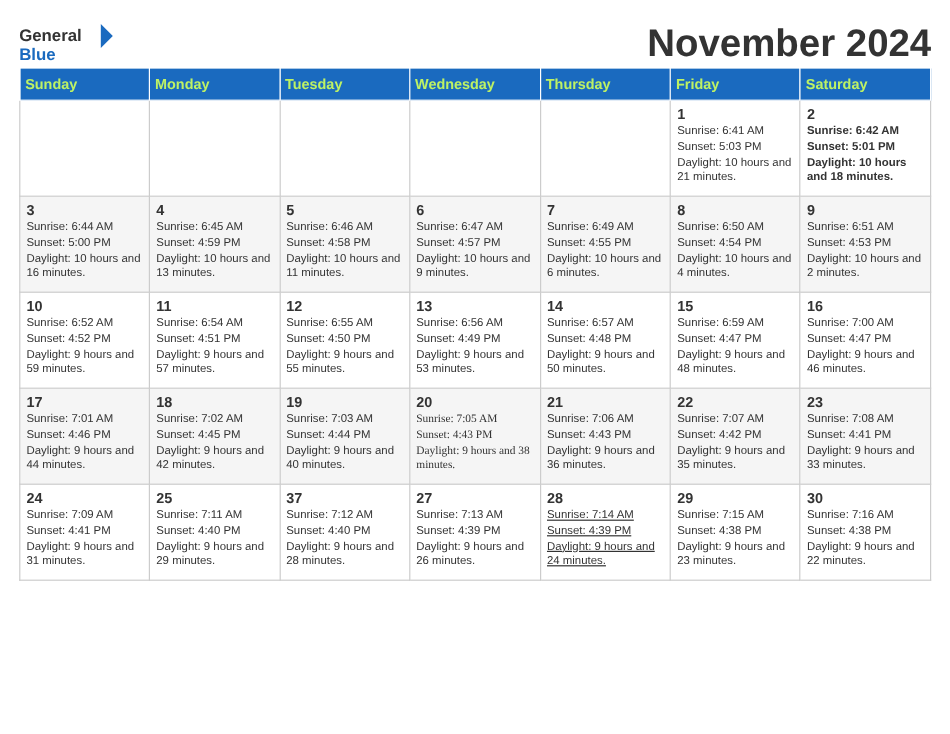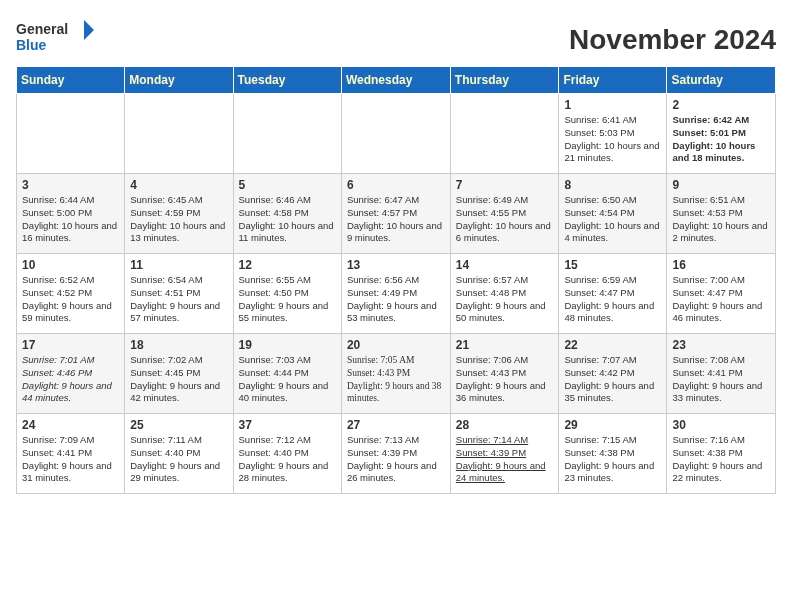--- a/index.html
+++ b/index.html
@@ -6,47 +6,46 @@
     body {
       font-family: Arial, sans-serif;
       background: #fff;
       width: 792px;
       min-height: 612px;
       padding: 16px;
     }
     .header-area {
       display: flex;
       justify-content: space-between;
-      align-items: flex-end;
-      margin-bottom: 10px;
+      align-items: center;
     }
     .logo {
       display: flex;
       align-items: center;
       gap: 4px;
     }
     .title-area {
       text-align: right;
     }
     .calendar-title {
-      font-size: 28px;
+      font-size: 32px;
       font-weight: bold;
       color: #333;
     }
     .calendar-subtitle {
       font-size: 14px;
       color: #555;
     }
     .calendar {
       width: 100%;
       border-collapse: collapse;
     }
     .calendar th {
       background: #1a6abf;
-      color: #fef9c3;
+      color: #bef264;
       font-size: 12px;
       font-weight: bold;
       padding: 6px 4px;
       text-align: left;
       border: 1px solid #fff;
     }
     .calendar td {
       border: 1px solid #ccc;
       vertical-align: top;
       padding: 4px 5px;
@@ -206,21 +205,21 @@
         <td>
           <span class="day-number">16</span>
           <div class="day-info" style="white-space: pre-line;">Sunrise: 7:00 AM
 Sunset: 4:47 PM
 Daylight: 9 hours and 46 minutes.</div>
         </td>
       </tr>
       <tr>
         <td>
           <span class="day-number">17</span>
-          <div class="day-info" style="white-space: pre-line; font-style: italic;">Sunrise: 7:01 AM
+          <div class="day-info" style="white-space: pre-line;">Sunrise: 7:01 AM
 Sunset: 4:46 PM
 Daylight: 9 hours and 44 minutes.</div>
         </td>
         <td>
           <span class="day-number">18</span>
           <div class="day-info" style="white-space: pre-line;">Sunrise: 7:02 AM
 Sunset: 4:45 PM
 Daylight: 9 hours and 42 minutes.</div>
         </td>
         <td>

